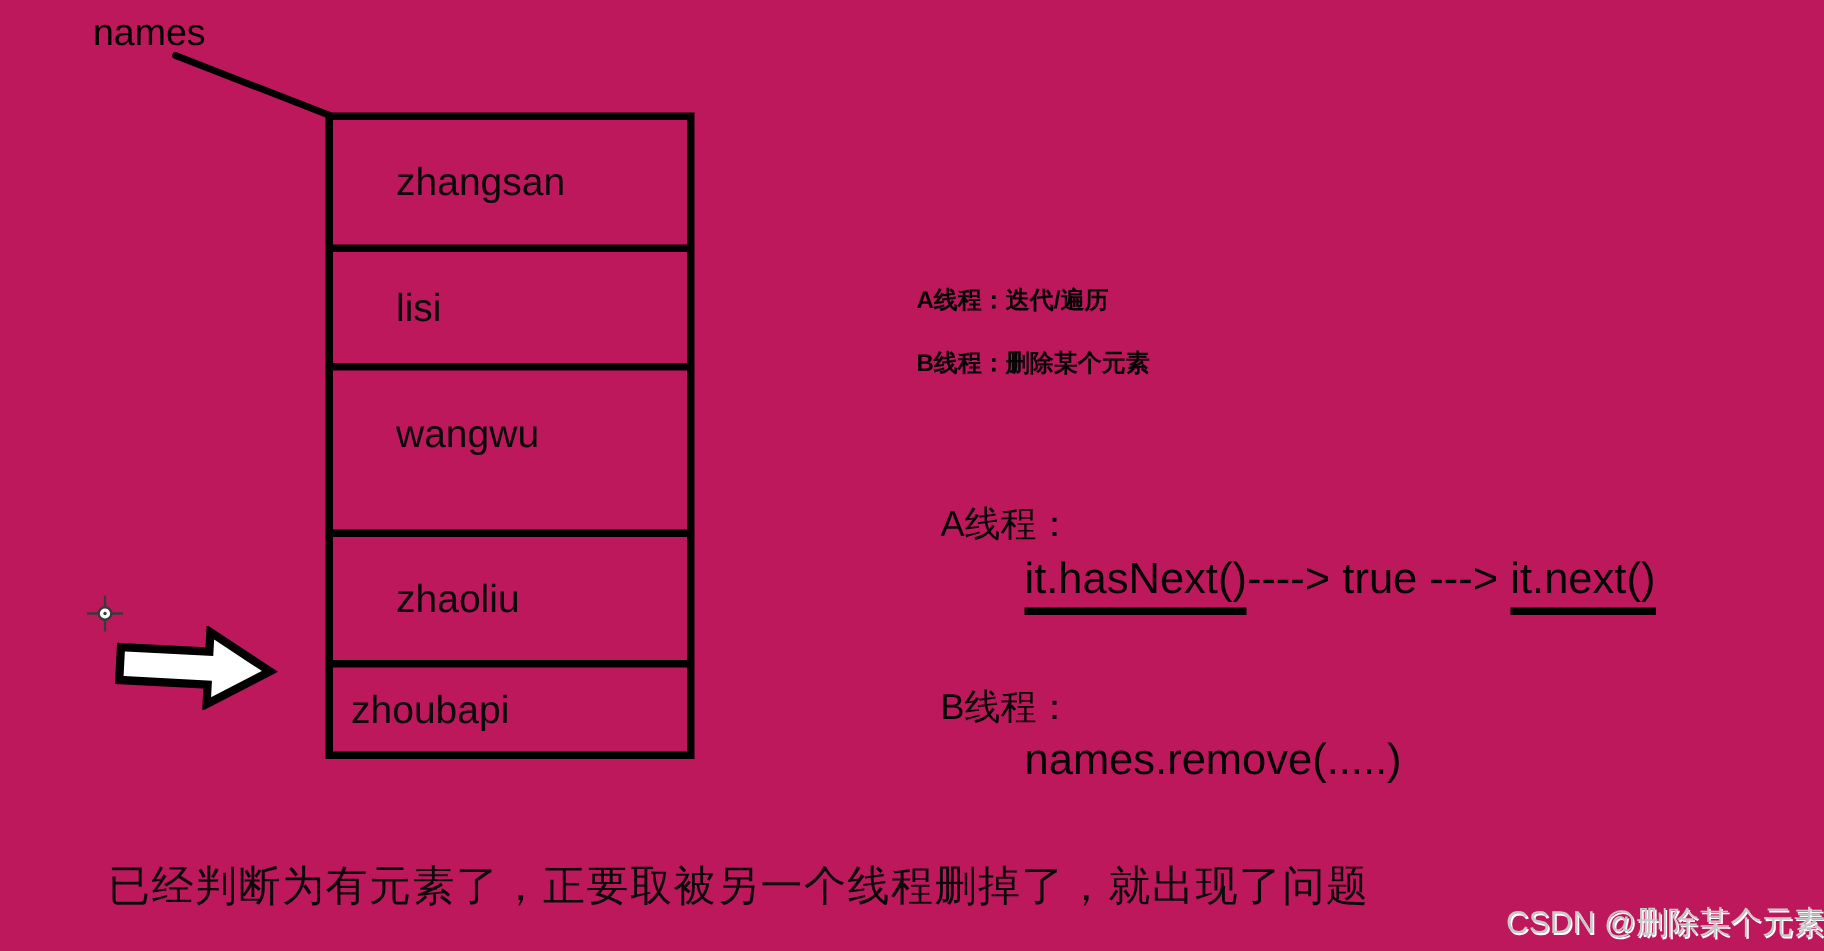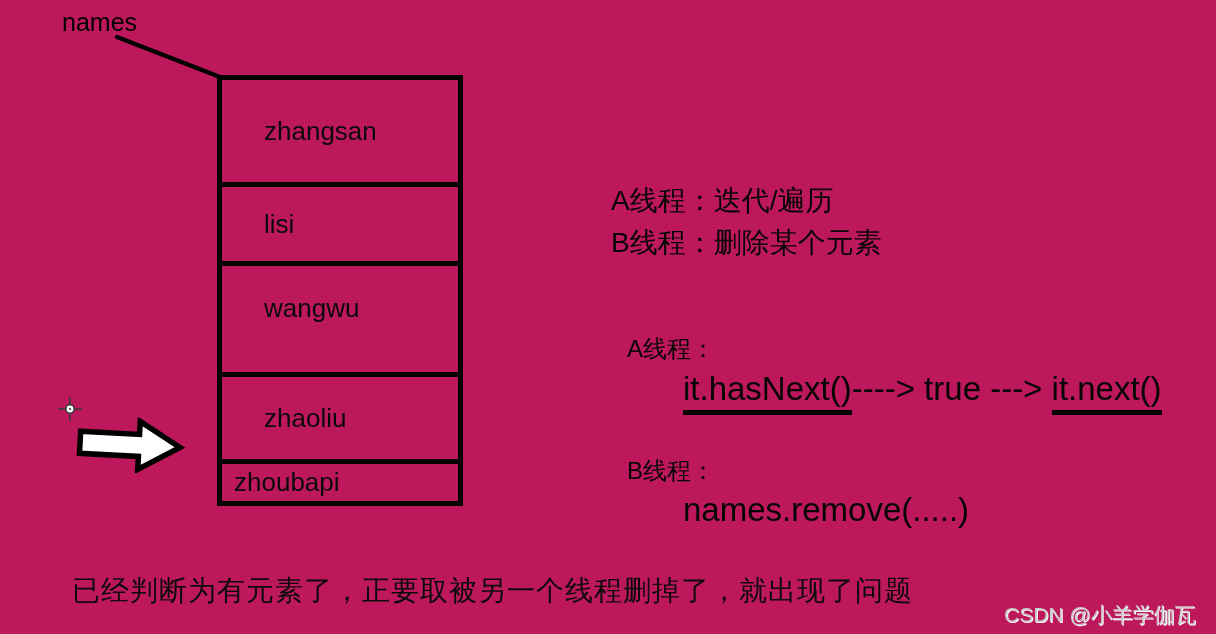--- a/index.html
+++ b/index.html
@@ -39,51 +39,52 @@
   }
   .cell {
     box-sizing: border-box;
     display: flex;
     align-items: center;
     padding-left: 42px;
     font-size: 26px;
     color: #0a0a0a;
   }
   .cell + .cell { border-top: 5px solid #000; }
-  .cell.c1 { height: 102px; }
+  .cell.c1 { height: 83px; }
   .cell.c2 { height: 79px; }
   .cell.c3 { height: 90px; }
   .cell.c4 { height: 87px; margin-top: 21px; }
   .cell.c5 { flex: 1; padding-left: 12px; }
 
   
   .crosshair { left: 57px; top: 396px; }
 
   
   .block-arrow { left: 76px; top: 417px; transform: rotate(3deg); }
 
   
   .overview {
     left: 611px; top: 180px;
-    font-size: 28px;
+    font-size: 16px;
     line-height: 42px;
     color: #050505;
     white-space: nowrap;
+    font-weight: bold;
   }
 
   .thread-label {
     font-size: 24px;
     color: #050505;
     white-space: nowrap;
   }
   .a-label { left: 627px; top: 333px; }
   .b-label { left: 627px; top: 455px; }
 
   .code-line {
-    font-size: 33px;
+    font-size: 29px;
     color: #050505;
     white-space: nowrap;
     text-align: center;
   }
   .a-code { left: 683px; top: 370px; }
   .b-code { left: 683px; top: 491px; }
   .u {
     border-bottom: 5px solid #000;
     padding-bottom: 3px;
   }
@@ -155,15 +156,15 @@
   <div class="abs thread-label a-label">A线程：</div>
   <div class="abs code-line a-code">
     <span class="u">it.hasNext()</span><span>----&gt; true ---&gt; </span><span class="u">it.next()</span>
   </div>
 
   <div class="abs thread-label b-label">B线程：</div>
   <div class="abs code-line b-code">names.remove(.....)</div>
 
   <div class="abs conclusion">已经判断为有元素了，正要取被另一个线程删掉了，就出现了问题</div>
 
-  <div class="abs watermark">CSDN @小羊学伽瓦</div>
+  <div class="abs watermark">CSDN @删除某个元素</div>
 
 </div>
 
 </body></html>

